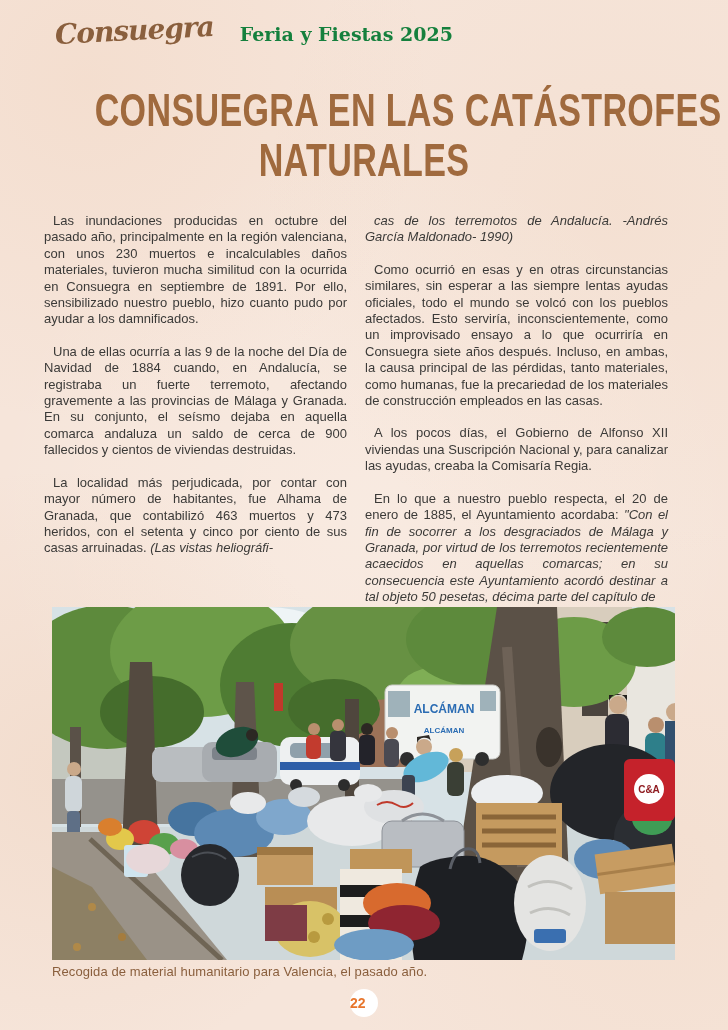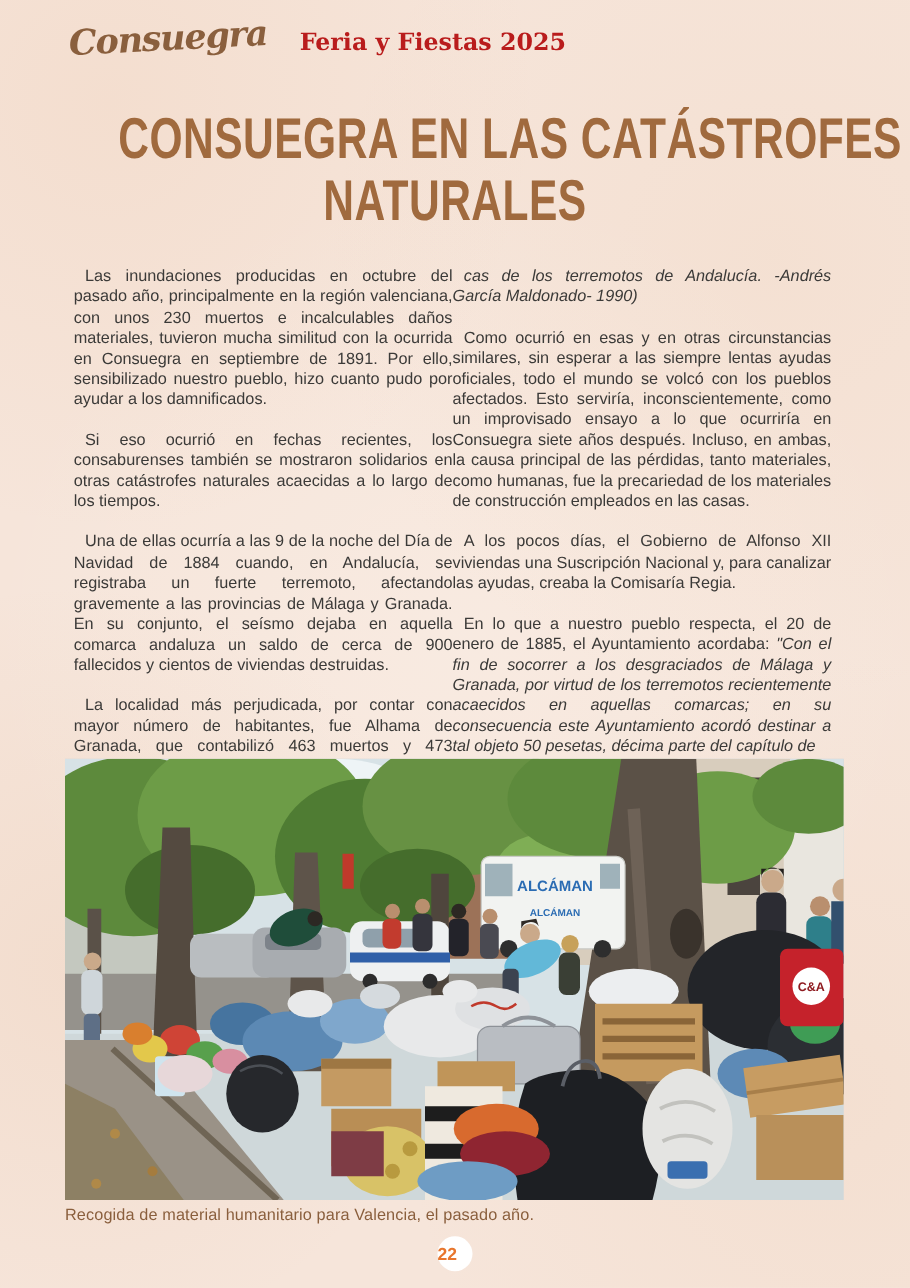--- a/index.html
+++ b/index.html
@@ -17,31 +17,31 @@
     color:#3b3a38;
   }
 
   .header { position:absolute; top:8px; left:55px; height:45px; display:flex; align-items:center; gap:26px; }
   .logo {
     font-family:"DejaVu Serif", serif; font-style:italic; font-weight:bold;
     font-size:28px; color:#8a5f3d; transform:rotate(-3deg); letter-spacing:-1px;
   }
   .subtitle {
     font-family:"DejaVu Serif", serif; font-weight:bold;
-    font-size:19px; color:#b91c1c; padding-top:6px;
+    font-size:19px; color:#15803d; padding-top:6px;
   }
 
   .article-title {
     position:absolute; top:86px; left:0; width:728px; text-align:center;
     color:#a06a3e; font-weight:bold; font-size:46px; line-height:1.08;
     margin:0;
   }
   .article-title .line { display:block; transform:scaleX(0.74); transform-origin:50% 50%; white-space:nowrap; letter-spacing:0.5px; }
 
-  .columns { position:absolute; top:213px; left:59px; width:624px; display:flex; }
+  .columns { position:absolute; top:213px; left:44px; width:624px; display:flex; gap:18px; }
   .col { width:303px; font-size:13px; line-height:16.4px; text-align:justify; }
   .col p { margin:0 0 16px 0; text-indent:9px; }
   .col .it { font-style:italic; }
 
   .photo-frame { position:absolute; top:607px; left:52px; width:623px; height:353px; overflow:hidden; background:#cfd8da;text-align:center; }
   .photo-frame svg { display:block; }
 
   .caption {
     position:absolute; top:964px; left:52px; width:623px;
     font-weight:normal; font-size:13px; color:#8a5f3d; letter-spacing:0.1px;
@@ -63,21 +63,20 @@
 </div>
 
 <h1 class="article-title">
   <span class="line">CONSUEGRA EN LAS CATÁSTROFES</span>
   <span class="line">NATURALES</span>
 </h1>
 
 <div class="columns">
   <div class="col">
       <p><span>Las inundaciones producidas en octubre del pasado año, principalmente en la región valenciana, con unos 230 muertos e incalculables daños materiales, tuvieron mucha similitud con la ocurrida en Consuegra en septiembre de 1891. Por ello, sensibilizado nuestro pueblo, hizo cuanto pudo por ayudar a los damnificados.</span></p>
-      <p><span>Si eso ocurrió en fechas recientes, los consaburenses también se mostraron solidarios en otras catástrofes naturales acaecidas a lo largo de los tiempos.</span></p>
       <p><span>Una de ellas ocurría a las 9 de la noche del Día de Navidad de 1884 cuando, en Andalucía, se registraba un fuerte terremoto, afectando gravemente a las provincias de Málaga y Granada. En su conjunto, el seísmo dejaba en aquella comarca andaluza un saldo de cerca de 900 fallecidos y cientos de viviendas destruidas.</span></p>
       <p><span>La localidad más perjudicada, por contar con mayor número de habitantes, fue Alhama de Granada, que contabilizó 463 muertos y 473 heridos, con el setenta y cinco por ciento de sus casas arruinadas. </span><span class="it">(Las vistas heliográfi-</span></p>
     </div>
   <div class="col">
       <p><span class="it">cas de los terremotos de Andalucía. -Andrés García Maldonado- 1990)</span></p>
       <p><span>Como ocurrió en esas y en otras circunstancias similares, sin esperar a las siempre lentas ayudas oficiales, todo el mundo se volcó con los pueblos afectados. Esto serviría, inconscientemente, como un improvisado ensayo a lo que ocurriría en Consuegra siete años después. Incluso, en ambas, la causa principal de las pérdidas, tanto materiales, como humanas, fue la precariedad de los materiales de construcción empleados en las casas.</span></p>
       <p><span>A los pocos días, el Gobierno de Alfonso XII viviendas una Suscripción Nacional y, para canalizar las ayudas, creaba la Comisaría Regia.</span></p>
       <p><span>En lo que a nuestro pueblo respecta, el 20 de enero de 1885, el Ayuntamiento acordaba: </span><span class="it">"Con el fin de socorrer a los desgraciados de Málaga y Granada, por virtud de los terremotos recientemente acaecidos en aquellas comarcas; en su consecuencia este Ayuntamiento acordó destinar a tal objeto 50 pesetas, décima parte del capítulo de</span></p>
     </div>
 </div>

